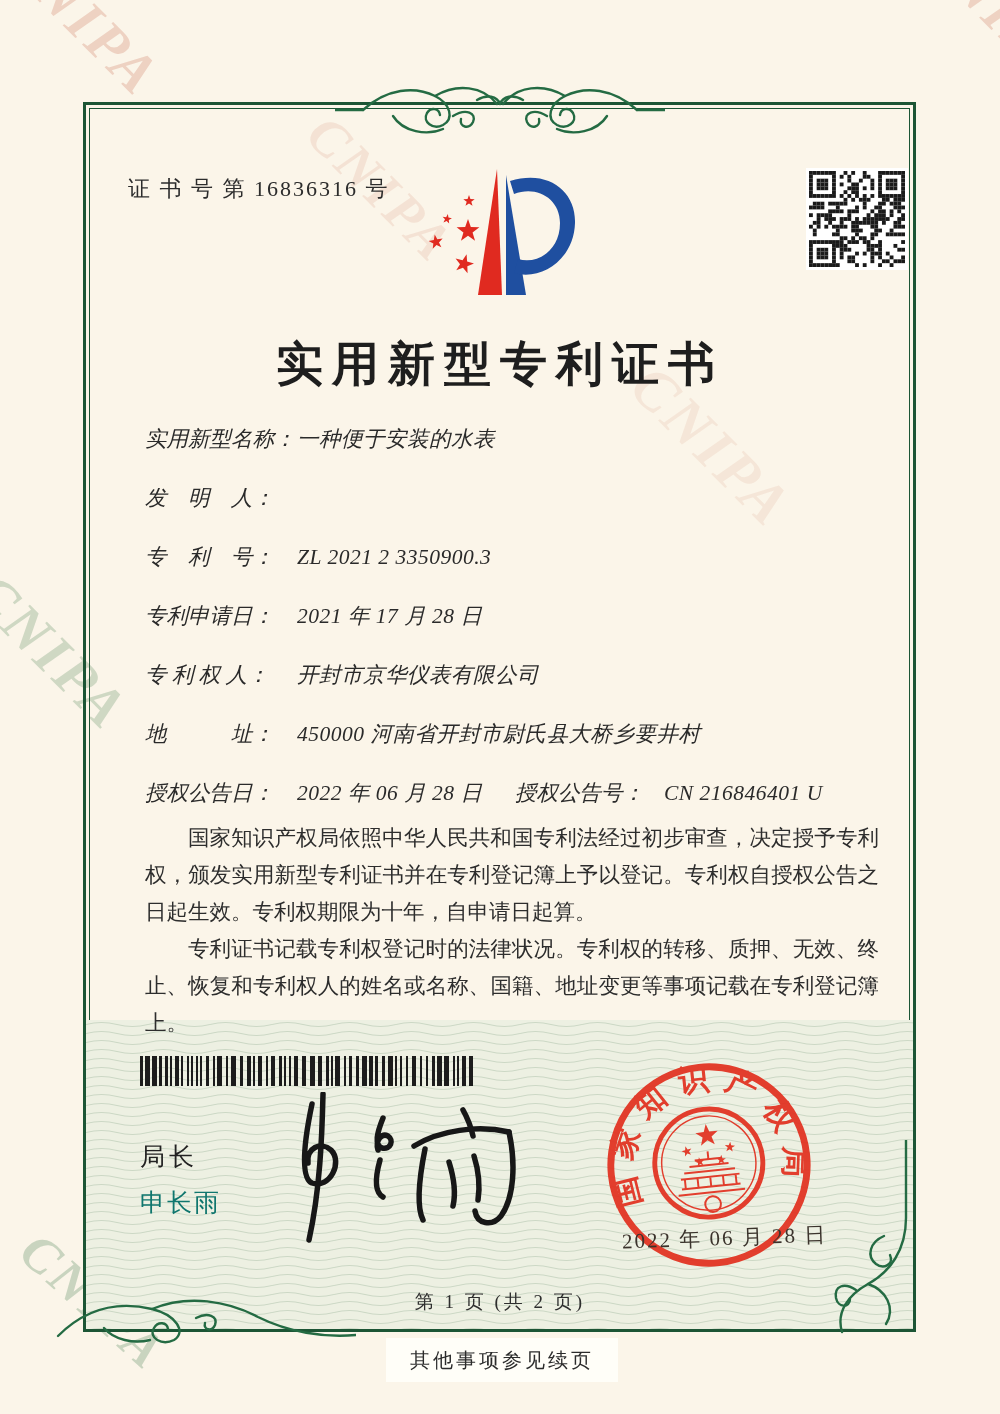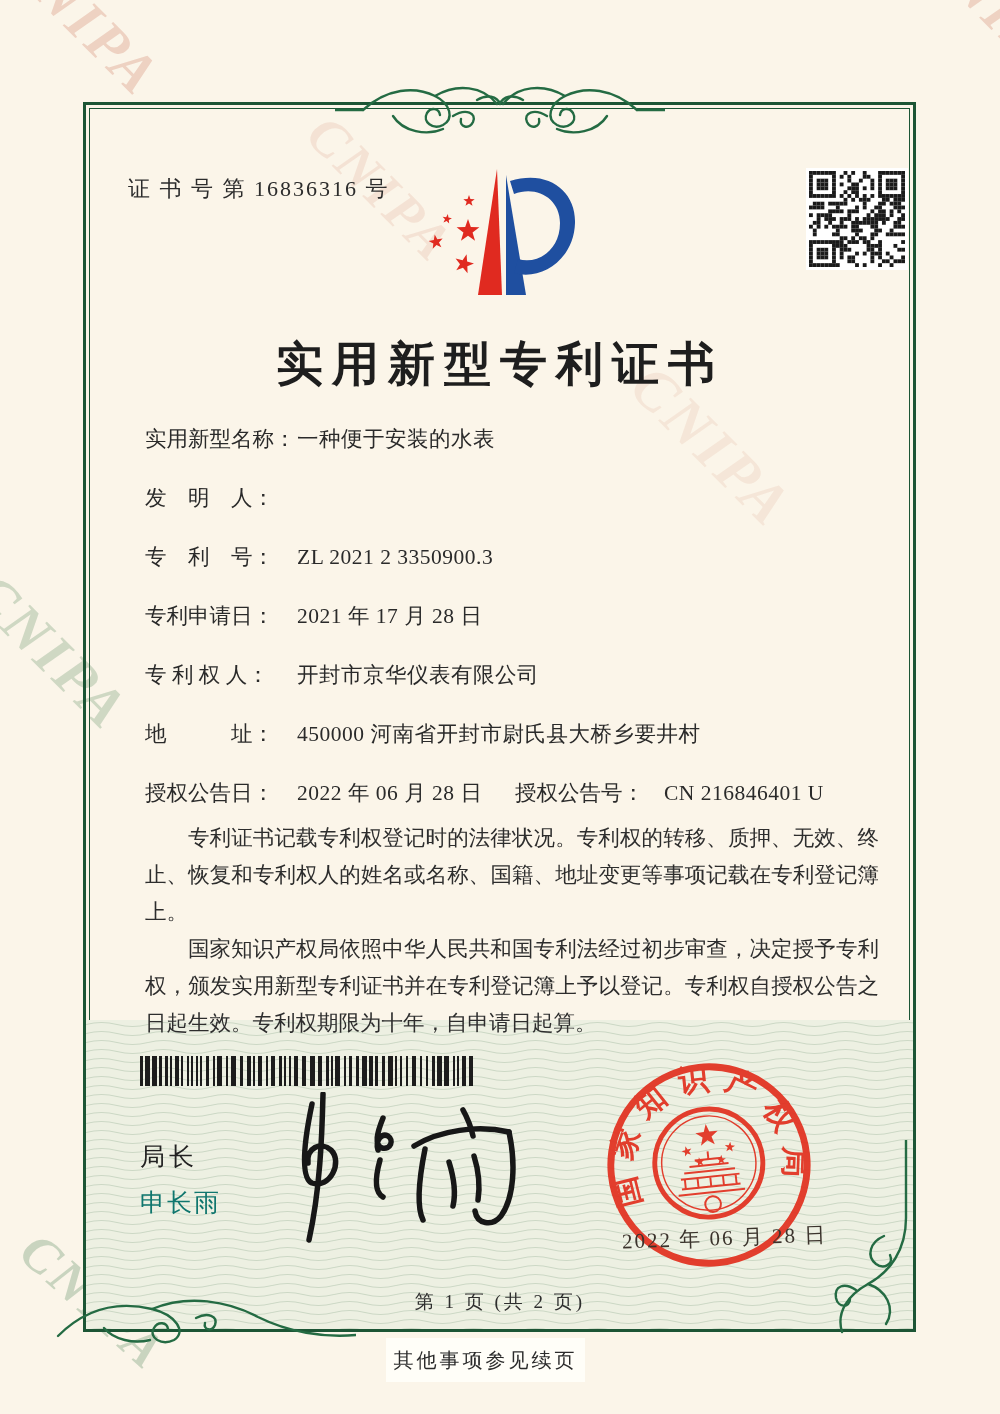--- a/index.html
+++ b/index.html
@@ -23,21 +23,21 @@
   .orn path{stroke:#246b43;fill:none;stroke-width:2.4;stroke-linecap:round;}
 
   
   .cert-no{position:absolute;left:128px;top:174px;font-size:22px;letter-spacing:2px;color:#2c2c2c;}
   .qr{position:absolute;left:806px;top:168px;width:96px;height:96px;background:#fff;padding:3px;}
   .logo{position:absolute;left:420px;top:166px;width:160px;height:134px;}
   .doc-title{position:absolute;left:0;top:302px;width:100%;text-align:center;font-size:47px;font-weight:bold;
              letter-spacing:9px;color:#1e1e1e;}
 
   
-  .fields{position:absolute;left:145px;top:424px;width:736px;font-size:21.5px;color:#2a2a2a;}
+  .fields{position:absolute;left:145px;top:424px;width:736px;font-size:21.5px;color:#2a2a2a;font-style:italic;}
   .frow{display:flex;margin-bottom:28px;line-height:31px;}
   .frow .lab{width:152px;flex:none;}
   .frow .val{flex:1;letter-spacing:.5px;}
   .frow-double{position:relative;}
   .frow-double .pair2{position:absolute;left:370px;top:0;display:flex;}
   .frow-double .pair2 .lab{width:auto;margin-right:20px;}
 
   
   .bodytext{position:absolute;left:145px;top:820px;width:734px;font-size:21.5px;line-height:37px;
             text-align:justify;color:#2d2d2d;}
@@ -59,21 +59,21 @@
   .seal .red-stroke{stroke:#e23322;fill:none;}
   .seal .red-fill{fill:#e23322;}
   .seal-ring-text{font-size:31px;font-weight:bold;letter-spacing:13px;fill:#e23322;
                   font-family:"Liberation Serif","DejaVu Serif",serif;}
   .seal-date{position:absolute;left:622px;top:1224px;width:200px;font-size:21px;letter-spacing:2px;
              color:#3b332c;transform:rotate(-2deg);white-space:nowrap;}
 
   .page-number{position:absolute;left:0;top:1289px;width:100%;text-align:center;font-size:19px;
                letter-spacing:3px;color:#2e2e2e;}
 
-  .continuation{position:absolute;left:386px;top:1338px;width:199px;height:44px;background:#fffef8;
+  .continuation{position:absolute;left:386px;top:1338px;width:232px;height:44px;background:#fffef8;
                 display:flex;align-items:center;justify-content:center;font-size:20px;letter-spacing:3px;color:#2b2b2b;}
 </style>
 </head>
 <body>
 
 <div class="page">
 
   <span class="wm wm1">CNIPA</span>
   <span class="wm wm2">CNIPA</span>
   <span class="wm wm3">CNIPA</span>
@@ -479,22 +479,22 @@
       <span class="lab">授权公告日：</span>
       <span class="val">2022 年 06 月 28 日</span>
       <span class="pair2">
         <span class="lab">授权公告号：</span>
         <span class="val">CN 216846401 U</span>
       </span>
     </div>
   </div>
 
   <div class="bodytext">
+    <p>国家知识产权局依照中华人民共和国专利法经过初步审查，决定授予专利权，颁发实用新型专利证书并在专利登记簿上予以登记。专利权自授权公告之日起生效。专利权期限为十年，自申请日起算。</p>
     <p>专利证书记载专利权登记时的法律状况。专利权的转移、质押、无效、终止、恢复和专利权人的姓名或名称、国籍、地址变更等事项记载在专利登记簿上。</p>
-    <p>国家知识产权局依照中华人民共和国专利法经过初步审查，决定授予专利权，颁发实用新型专利证书并在专利登记簿上予以登记。专利权自授权公告之日起生效。专利权期限为十年，自申请日起算。</p>
   </div>
 
   <div class="barcode" id="barcode"><i style="width: 3px; margin-right: 2px;"></i><i style="width: 5px; margin-right: 2px;"></i><i style="width: 5px; margin-right: 2px;"></i><i style="width: 3px; margin-right: 3px;"></i><i style="width: 3px; margin-right: 2px;"></i><i style="width: 2px; margin-right: 3px;"></i><i style="width: 4px; margin-right: 2px;"></i><i style="width: 2px; margin-right: 4px;"></i><i style="width: 2px; margin-right: 2px;"></i><i style="width: 2px; margin-right: 3px;"></i><i style="width: 2px; margin-right: 2px;"></i><i style="width: 2px; margin-right: 4px;"></i><i style="width: 3px; margin-right: 4px;"></i><i style="width: 2px; margin-right: 2px;"></i><i style="width: 5px; margin-right: 4px;"></i><i style="width: 2px; margin-right: 3px;"></i><i style="width: 5px; margin-right: 4px;"></i><i style="width: 3px; margin-right: 4px;"></i><i style="width: 4px; margin-right: 2px;"></i><i style="width: 2px; margin-right: 3px;"></i><i style="width: 4px; margin-right: 4px;"></i><i style="width: 2px; margin-right: 3px;"></i><i style="width: 4px; margin-right: 4px;"></i><i style="width: 3px; margin-right: 2px;"></i><i style="width: 2px; margin-right: 3px;"></i><i style="width: 2px; margin-right: 3px;"></i><i style="width: 4px; margin-right: 4px;"></i><i style="width: 4px; margin-right: 4px;"></i><i style="width: 5px; margin-right: 3px;"></i><i style="width: 4px; margin-right: 4px;"></i><i style="width: 3px; margin-right: 2px;"></i><i style="width: 2px; margin-right: 2px;"></i><i style="width: 5px; margin-right: 4px;"></i><i style="width: 2px; margin-right: 3px;"></i><i style="width: 3px; margin-right: 4px;"></i><i style="width: 3px; margin-right: 3px;"></i><i style="width: 5px; margin-right: 2px;"></i><i style="width: 4px; margin-right: 2px;"></i><i style="width: 3px; margin-right: 4px;"></i><i style="width: 3px; margin-right: 3px;"></i><i style="width: 5px; margin-right: 2px;"></i><i style="width: 2px; margin-right: 3px;"></i><i style="width: 2px; margin-right: 4px;"></i><i style="width: 2px; margin-right: 4px;"></i><i style="width: 4px; margin-right: 4px;"></i><i style="width: 2px; margin-right: 4px;"></i><i style="width: 2px; margin-right: 4px;"></i><i style="width: 3px; margin-right: 2px;"></i><i style="width: 5px; margin-right: 2px;"></i><i style="width: 5px; margin-right: 4px;"></i><i style="width: 2px; margin-right: 2px;"></i><i style="width: 2px; margin-right: 3px;"></i><i style="width: 4px; margin-right: 3px;"></i><i style="width: 4px; margin-right: 2px;"></i></div>
 
   <div class="director-title">局长</div>
   <div class="director-name">申长雨</div>
 
   <svg class="signature" viewBox="0 0 274 158">
     <path d="M50,12 C42,50 38,86 50,91 C68,97 81,70 69,58 C59,49 44,56 46,71"></path>
     <path d="M61,2 C60,45 58,98 47,148"></path>

